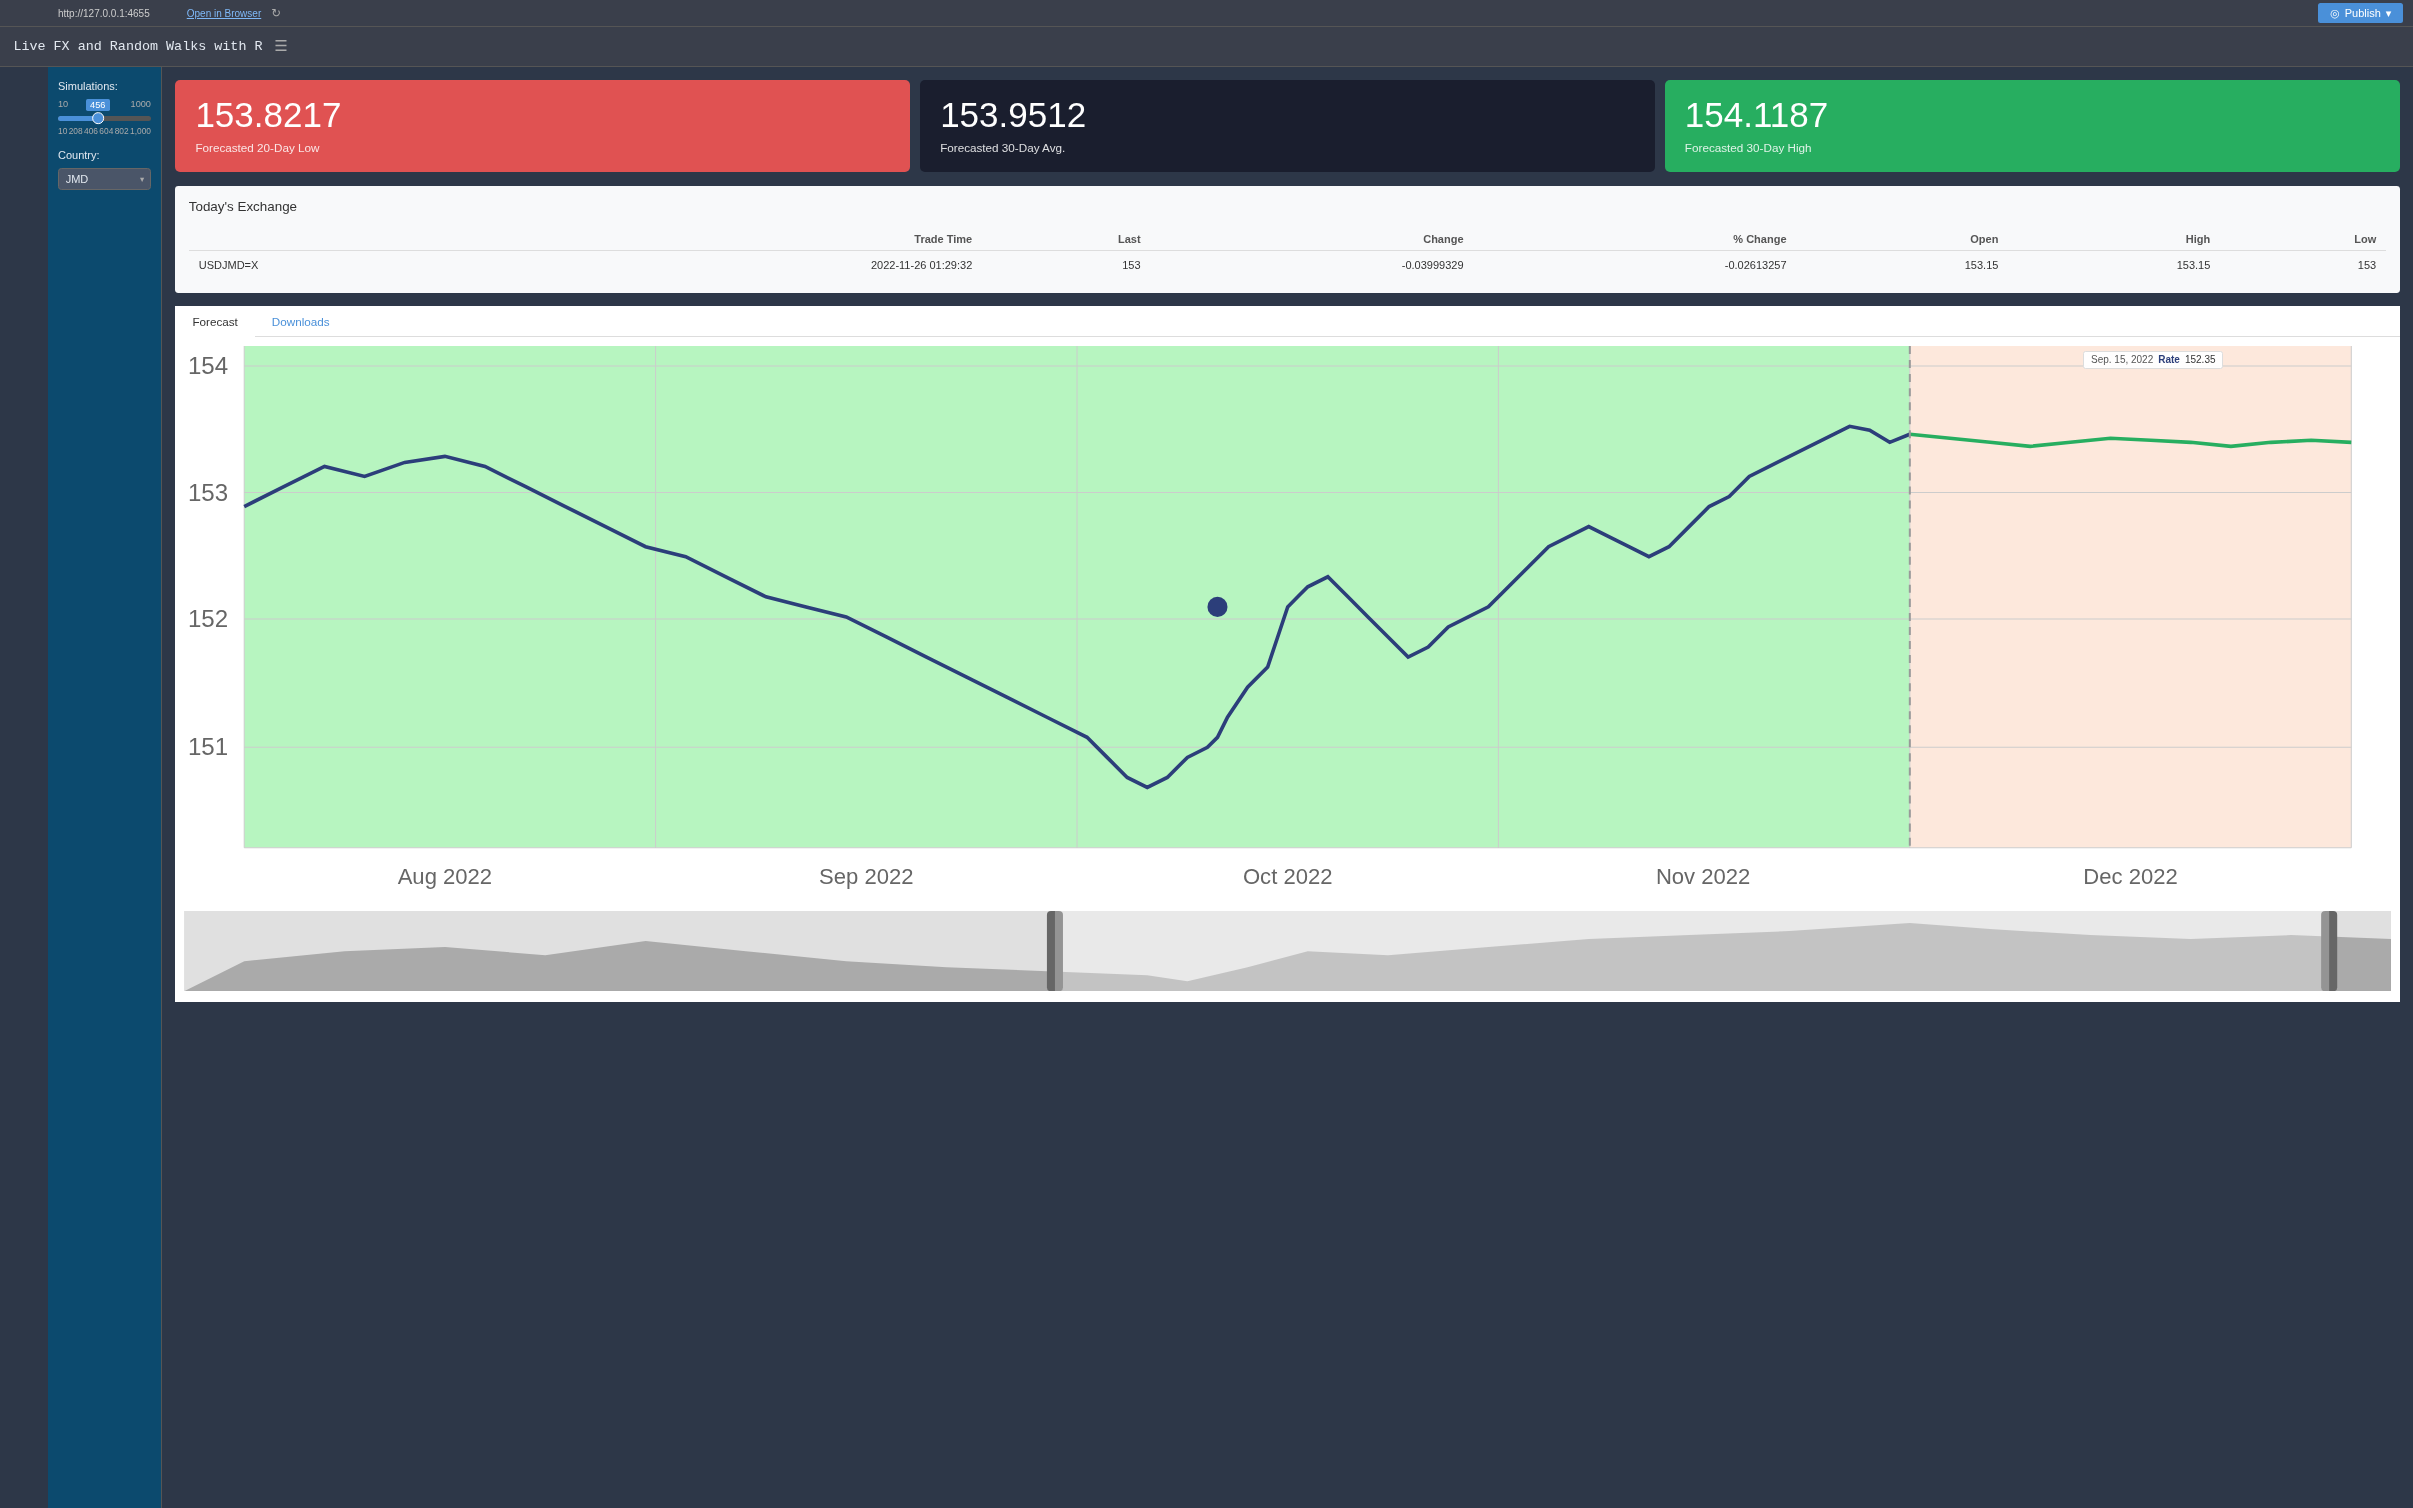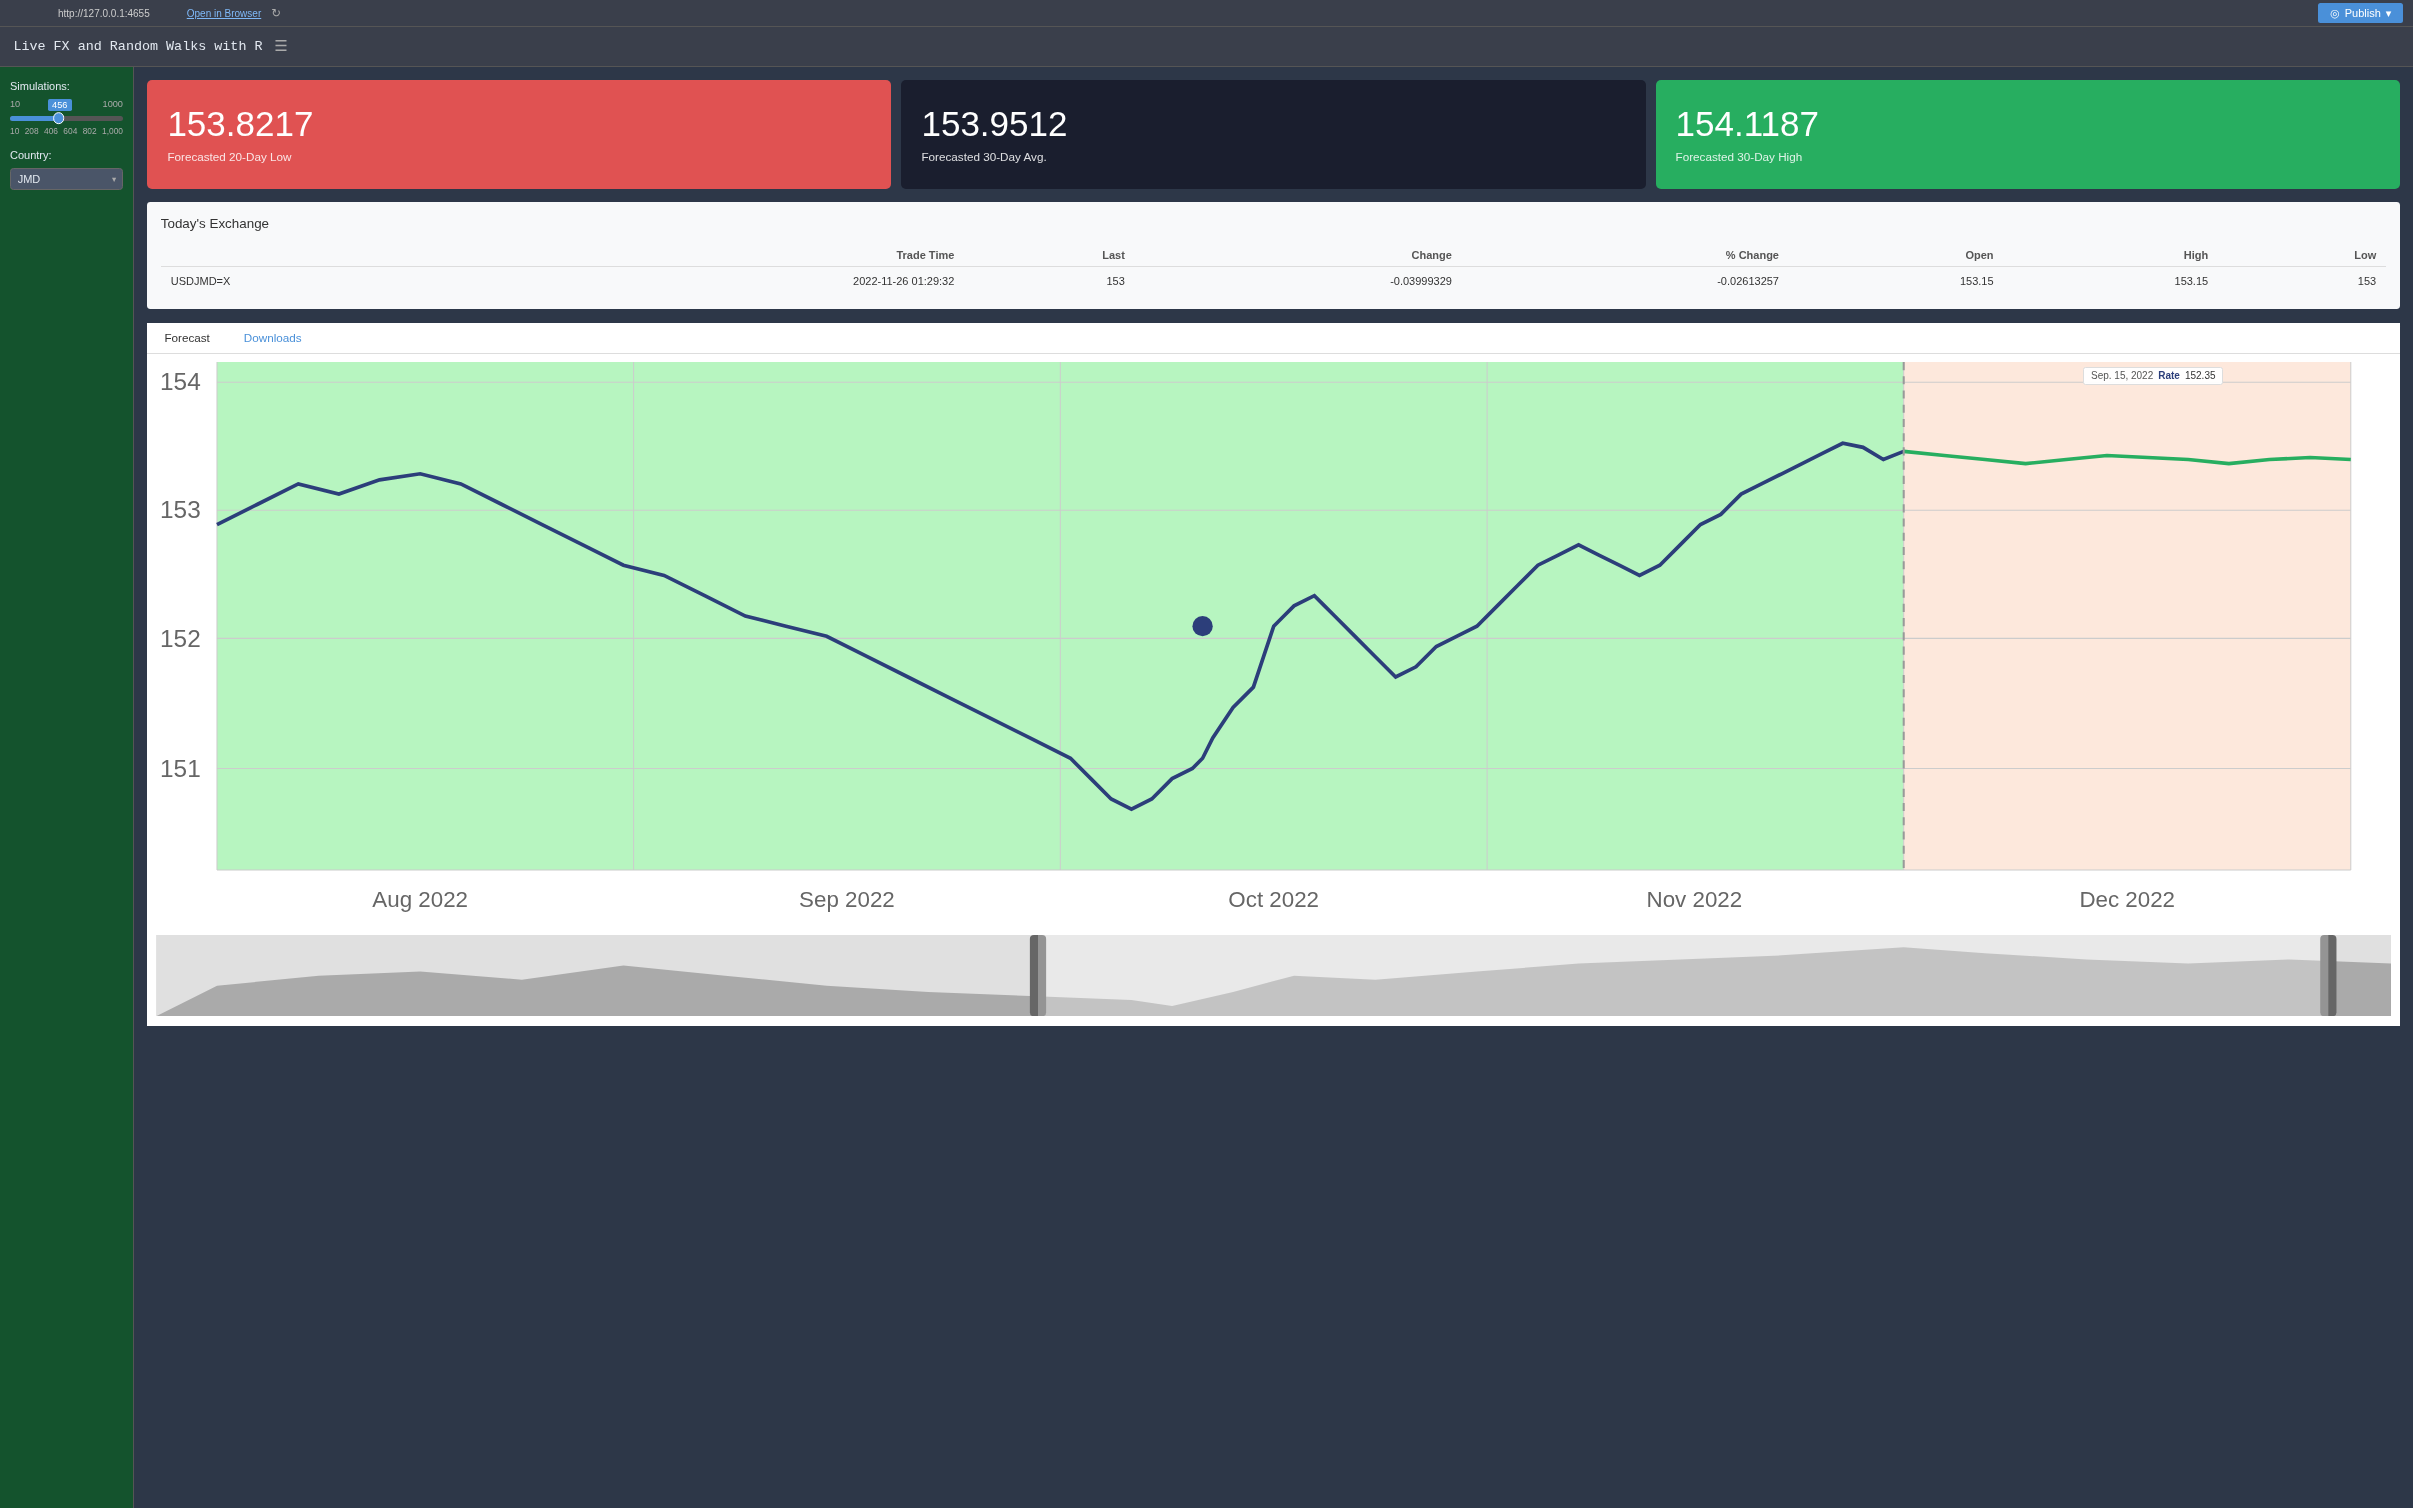--- a/index.html
+++ b/index.html
@@ -69,25 +69,26 @@
     }
 
     
     .main-layout {
       display: flex;
       min-height: calc(100vh - 67px);
     }
 
     
     .sidebar {
-      width: 134px;
-      background: #14532d;
+      width: 114px;
+      background: #0c4a6e;
       padding: 13.4px 10px;
       flex-shrink: 0;
       border-right: 0.8px solid #555;
+      margin-left: 48px;
     }
     .sidebar-label {
       color: #e2e8f0;
       font-size: 11px;
       margin-bottom: 6.7px;
     }
     .slider-container {
       margin-bottom: 13.4px;
     }
     .slider-labels {
@@ -179,21 +180,21 @@
 
     
     .metric-cards {
       display: flex;
       gap: 10px;
       margin-bottom: 13.4px;
     }
     .metric-card {
       flex: 1;
       border-radius: 5px;
-      padding: 26px 20px;
+      padding: 17px 20px;
       min-height: 92px;
     }
     .metric-card.red { background: #e05252; }
     .metric-card.dark { background: #1a1e2e; }
     .metric-card.green { background: #27ae60; }
     .metric-value {
       font-size: 35px;
       font-weight: 300;
       color: white;
       line-height: 1;

